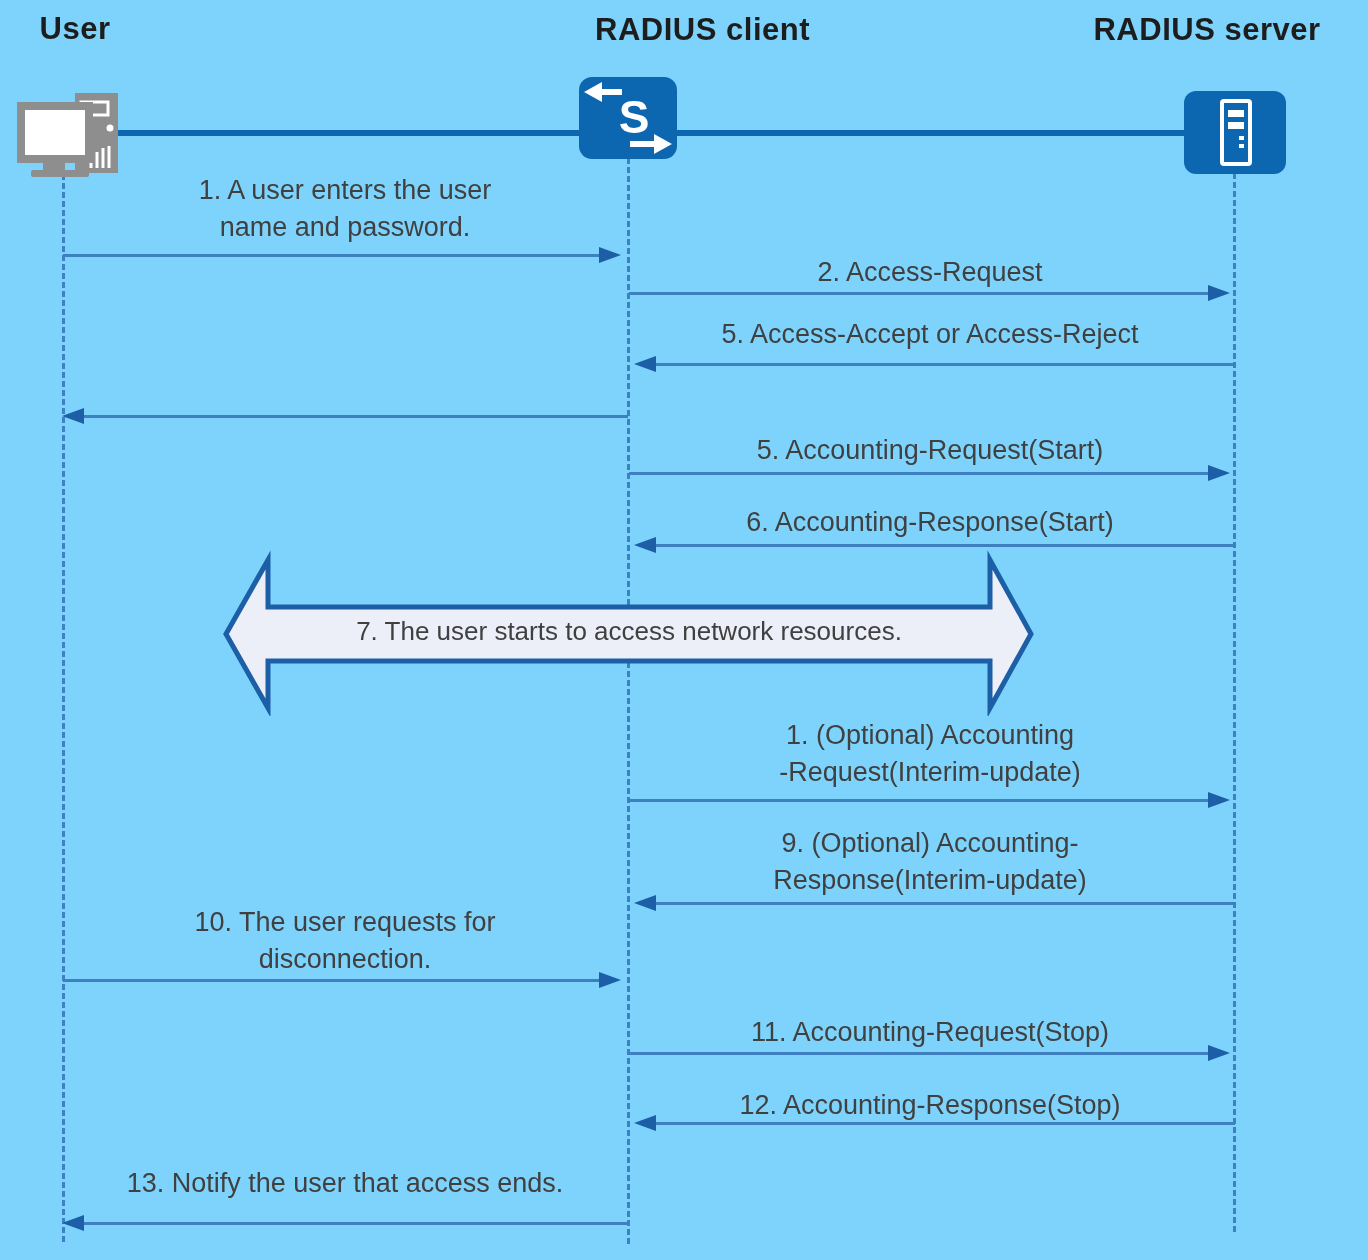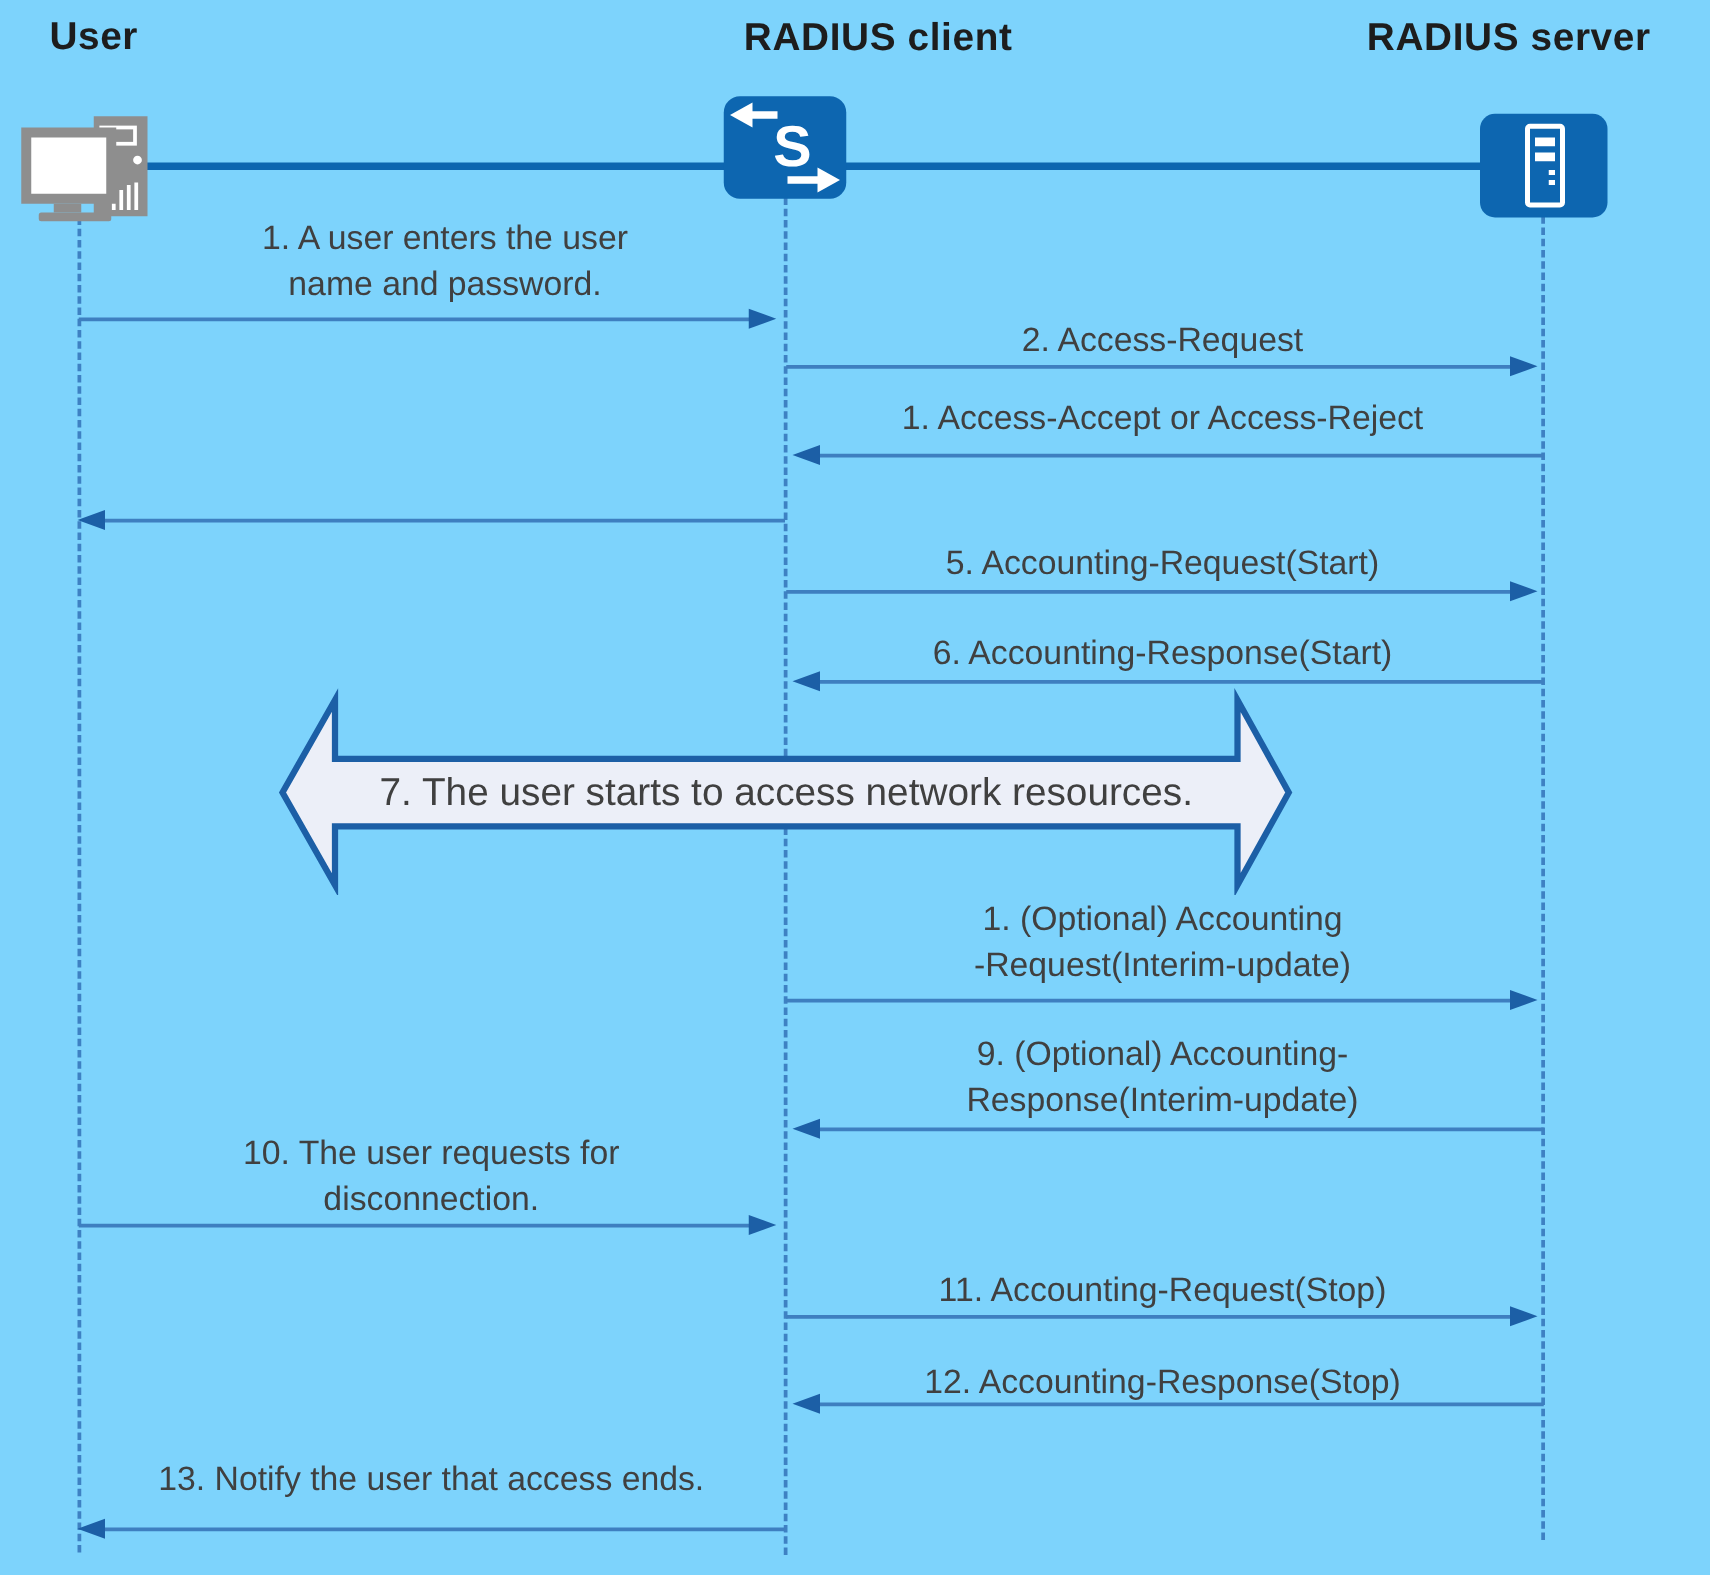--- a/index.html
+++ b/index.html
@@ -29,21 +29,21 @@
   .msg-arrow.dir-left  .shaft { left:16px; right:0; }
   .msg-arrow .head {
     position:absolute; top:0; width:0; height:0; display:block;
     border-top:8px solid transparent; border-bottom:8px solid transparent;
   }
   .msg-arrow.dir-right .head { right:0; border-left:22px solid #1c5fa6; }
   .msg-arrow.dir-left  .head { left:0;  border-right:22px solid #1c5fa6; }
   .banner-svg { position:absolute; left:218px; top:550px; z-index:1; }
   .banner-label {
     position:absolute; left:240px; top:616px; width:778px; z-index:2;
-    font-size:31px; color:#404040; text-align:center;
+    font-size:26px; color:#404040; text-align:center;
   }
 </style>
 </head>
 <body>
 
 <div class="canvas">
 
   <div class="actor-label" style="left:15px; top:11px; width:120px;">User</div>
   <div class="actor-label" style="left:460px; top:12px; width:350px;text-align:right;">RADIUS client</div>
   <div class="actor-label" style="left:1032px; top:12px; width:350px;">RADIUS server</div>
@@ -87,34 +87,34 @@
       <rect x="45" y="32" width="16" height="7" fill="#ffffff"></rect>
       <rect x="56" y="46" width="5" height="4" fill="#ffffff"></rect>
       <rect x="56" y="54" width="5" height="4" fill="#ffffff"></rect>
     </svg>
   </div>
 
   <div class="lifeline" style="left:62px;  top:174px; height:1068px;"></div>
   <div class="lifeline" style="left:627px; top:158px; height:1086px;"></div>
   <div class="lifeline" style="left:1233px; top:173px; height:1059px;"></div>
 
-  <div class="msg-label" style="left:76px; top:172px; width:560px;">1. A user enters the user
+  <div class="msg-label" style="left:65px; top:172px; width:560px;">1. A user enters the user
 name and password.</div>
   <div class="msg-arrow dir-right" style="left:63px; top:247px; width:558px;">
     <i class="shaft"></i>
     <i class="head"></i>
   </div>
 
   <div class="msg-label" style="left:635px; top:254px; width:590px;">2. Access-Request</div>
   <div class="msg-arrow dir-right" style="left:629px; top:285px; width:601px;">
     <i class="shaft"></i>
     <i class="head"></i>
   </div>
 
-  <div class="msg-label" style="left:635px; top:316px; width:590px;">1. Access-Accept or Access-Reject</div>
+  <div class="msg-label" style="left:635px; top:316px; width:590px;">5. Access-Accept or Access-Reject</div>
   <div class="msg-arrow dir-left" style="left:634px; top:356px; width:601px;">
     <i class="shaft"></i>
     <i class="head"></i>
   </div>
 
   <div class="msg-arrow dir-left" style="left:62px; top:408px; width:566px;">
     <i class="shaft"></i>
     <i class="head"></i>
   </div>
 

